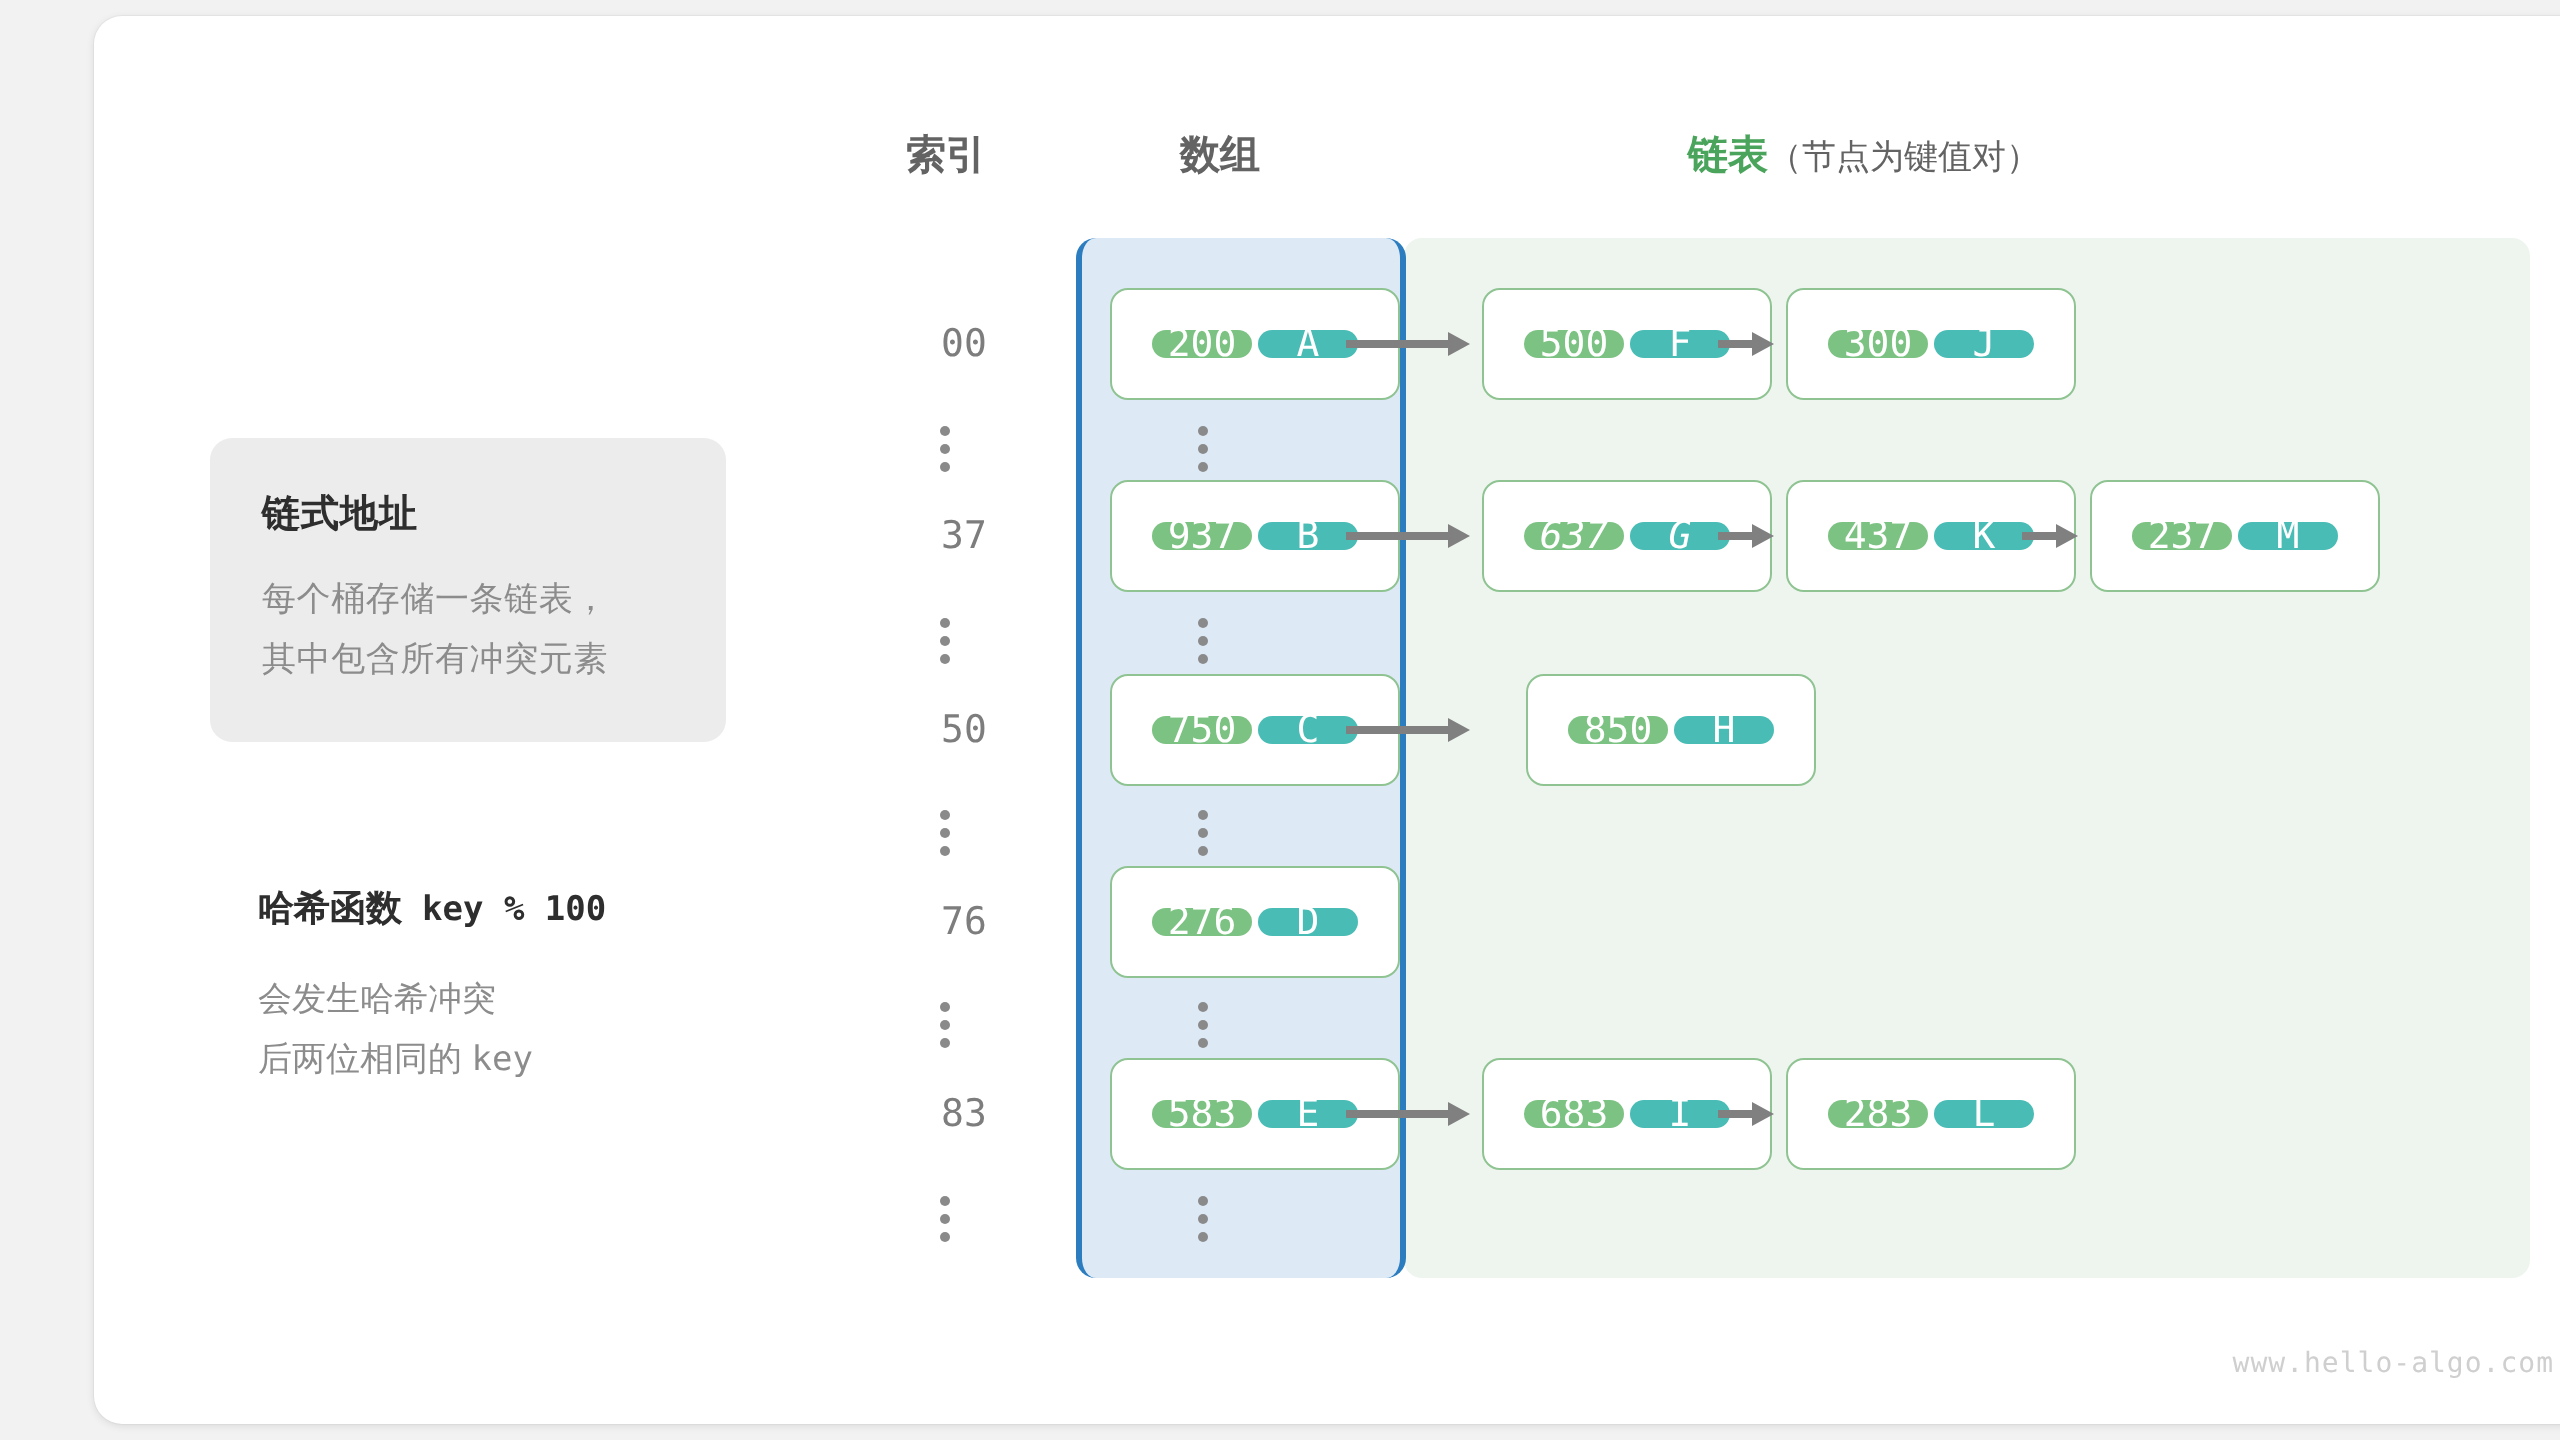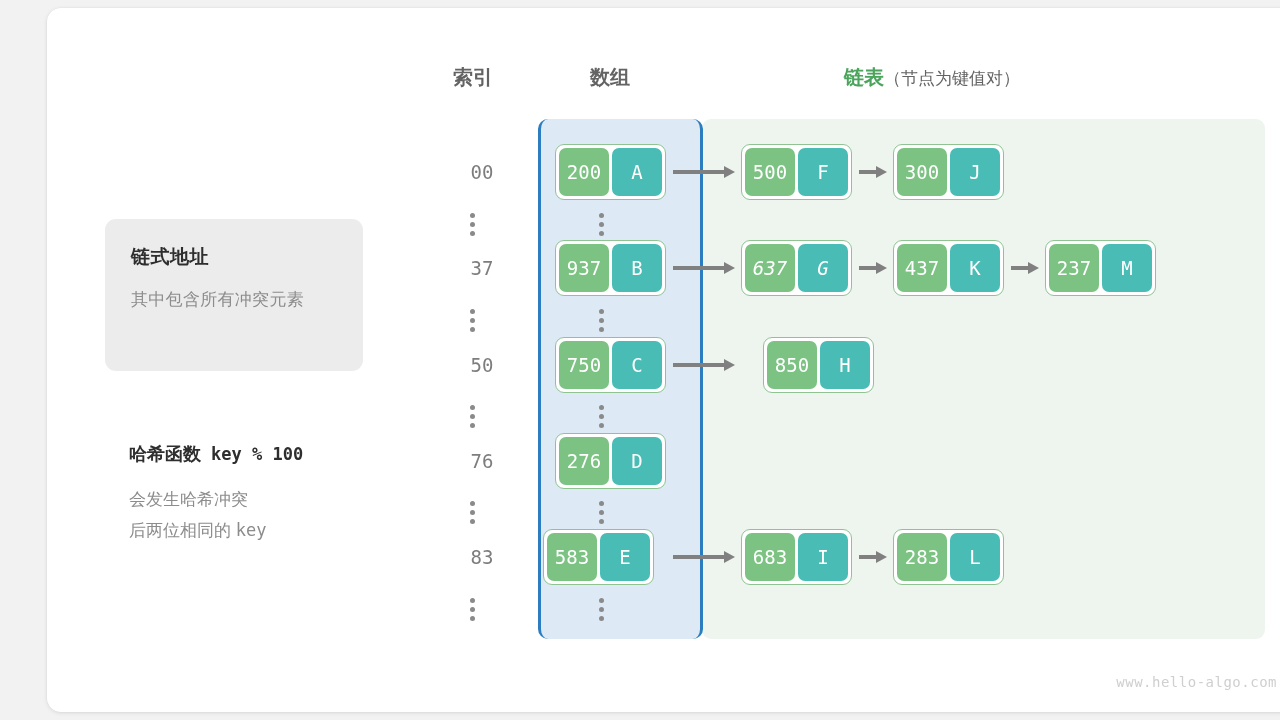--- a/index.html
+++ b/index.html
@@ -149,21 +149,21 @@
 
   
   .node {
     position: absolute;
     top: 0;
     height: 56px;
     background: #ffffff;
     border: 1.6px solid #8fc492;
     border-radius: 9px;
     box-sizing: border-box;
-    padding: 3px;
+    padding: 20px;
     display: flex;
     gap: 3px;
   }
   .node .key, .node .val {
     display: flex;
     align-items: center;
     justify-content: center;
     font-family: "DejaVu Sans Mono", monospace;
     font-size: 19px;
     color: #ffffff;
@@ -216,20 +216,21 @@
 
 <div class="card">
 
   <div class="hdr hdr-index">索引</div>
   <div class="hdr hdr-array">数组</div>
   <div class="hdr hdr-list"><span>链表</span><span class="sub">（节点为键值对）</span></div>
 
   <div class="infobox">
     <div class="infobox-title">链式地址</div>
     <div class="infobox-body">
+      <div>每个桶存储一条链表，</div>
       <div>其中包含所有冲突元素</div>
     </div>
   </div>
 
   <div class="hashnote-title"><span>哈希函数</span>&nbsp;&nbsp;<span class="mono">key % 100</span></div>
   <div class="hashnote-body">
     <div>会发生哈希冲突</div>
     <div><span>后两位相同的</span>&nbsp;<span class="mono">key</span></div>
   </div>
 
@@ -299,21 +300,21 @@
       <div class="node" style="left: 716px; top: 329px;">
         <div class="key">850</div>
         <div class="val">H</div>
       </div>
       <div class="idx" style="left: 405px; top: 425px;">76</div>
       <div class="node" style="left: 508px; top: 425px;">
         <div class="key">276</div>
         <div class="val">D</div>
       </div>
       <div class="idx" style="left: 405px; top: 521px;">83</div>
-      <div class="node" style="left: 496px; top: 521px;">
+      <div class="node" style="left: 508px; top: 521px;">
         <div class="key">583</div>
         <div class="val">E</div>
       </div>
       <div class="arrow" style="left: 626px; top: 543px; width: 62px;">
         <div class="shaft" style="width: 52px;"></div>
         <div class="head" style="left: 51px;"></div>
       </div>
       <div class="node" style="left: 694px; top: 521px;">
         <div class="key">683</div>
         <div class="val">I</div>

